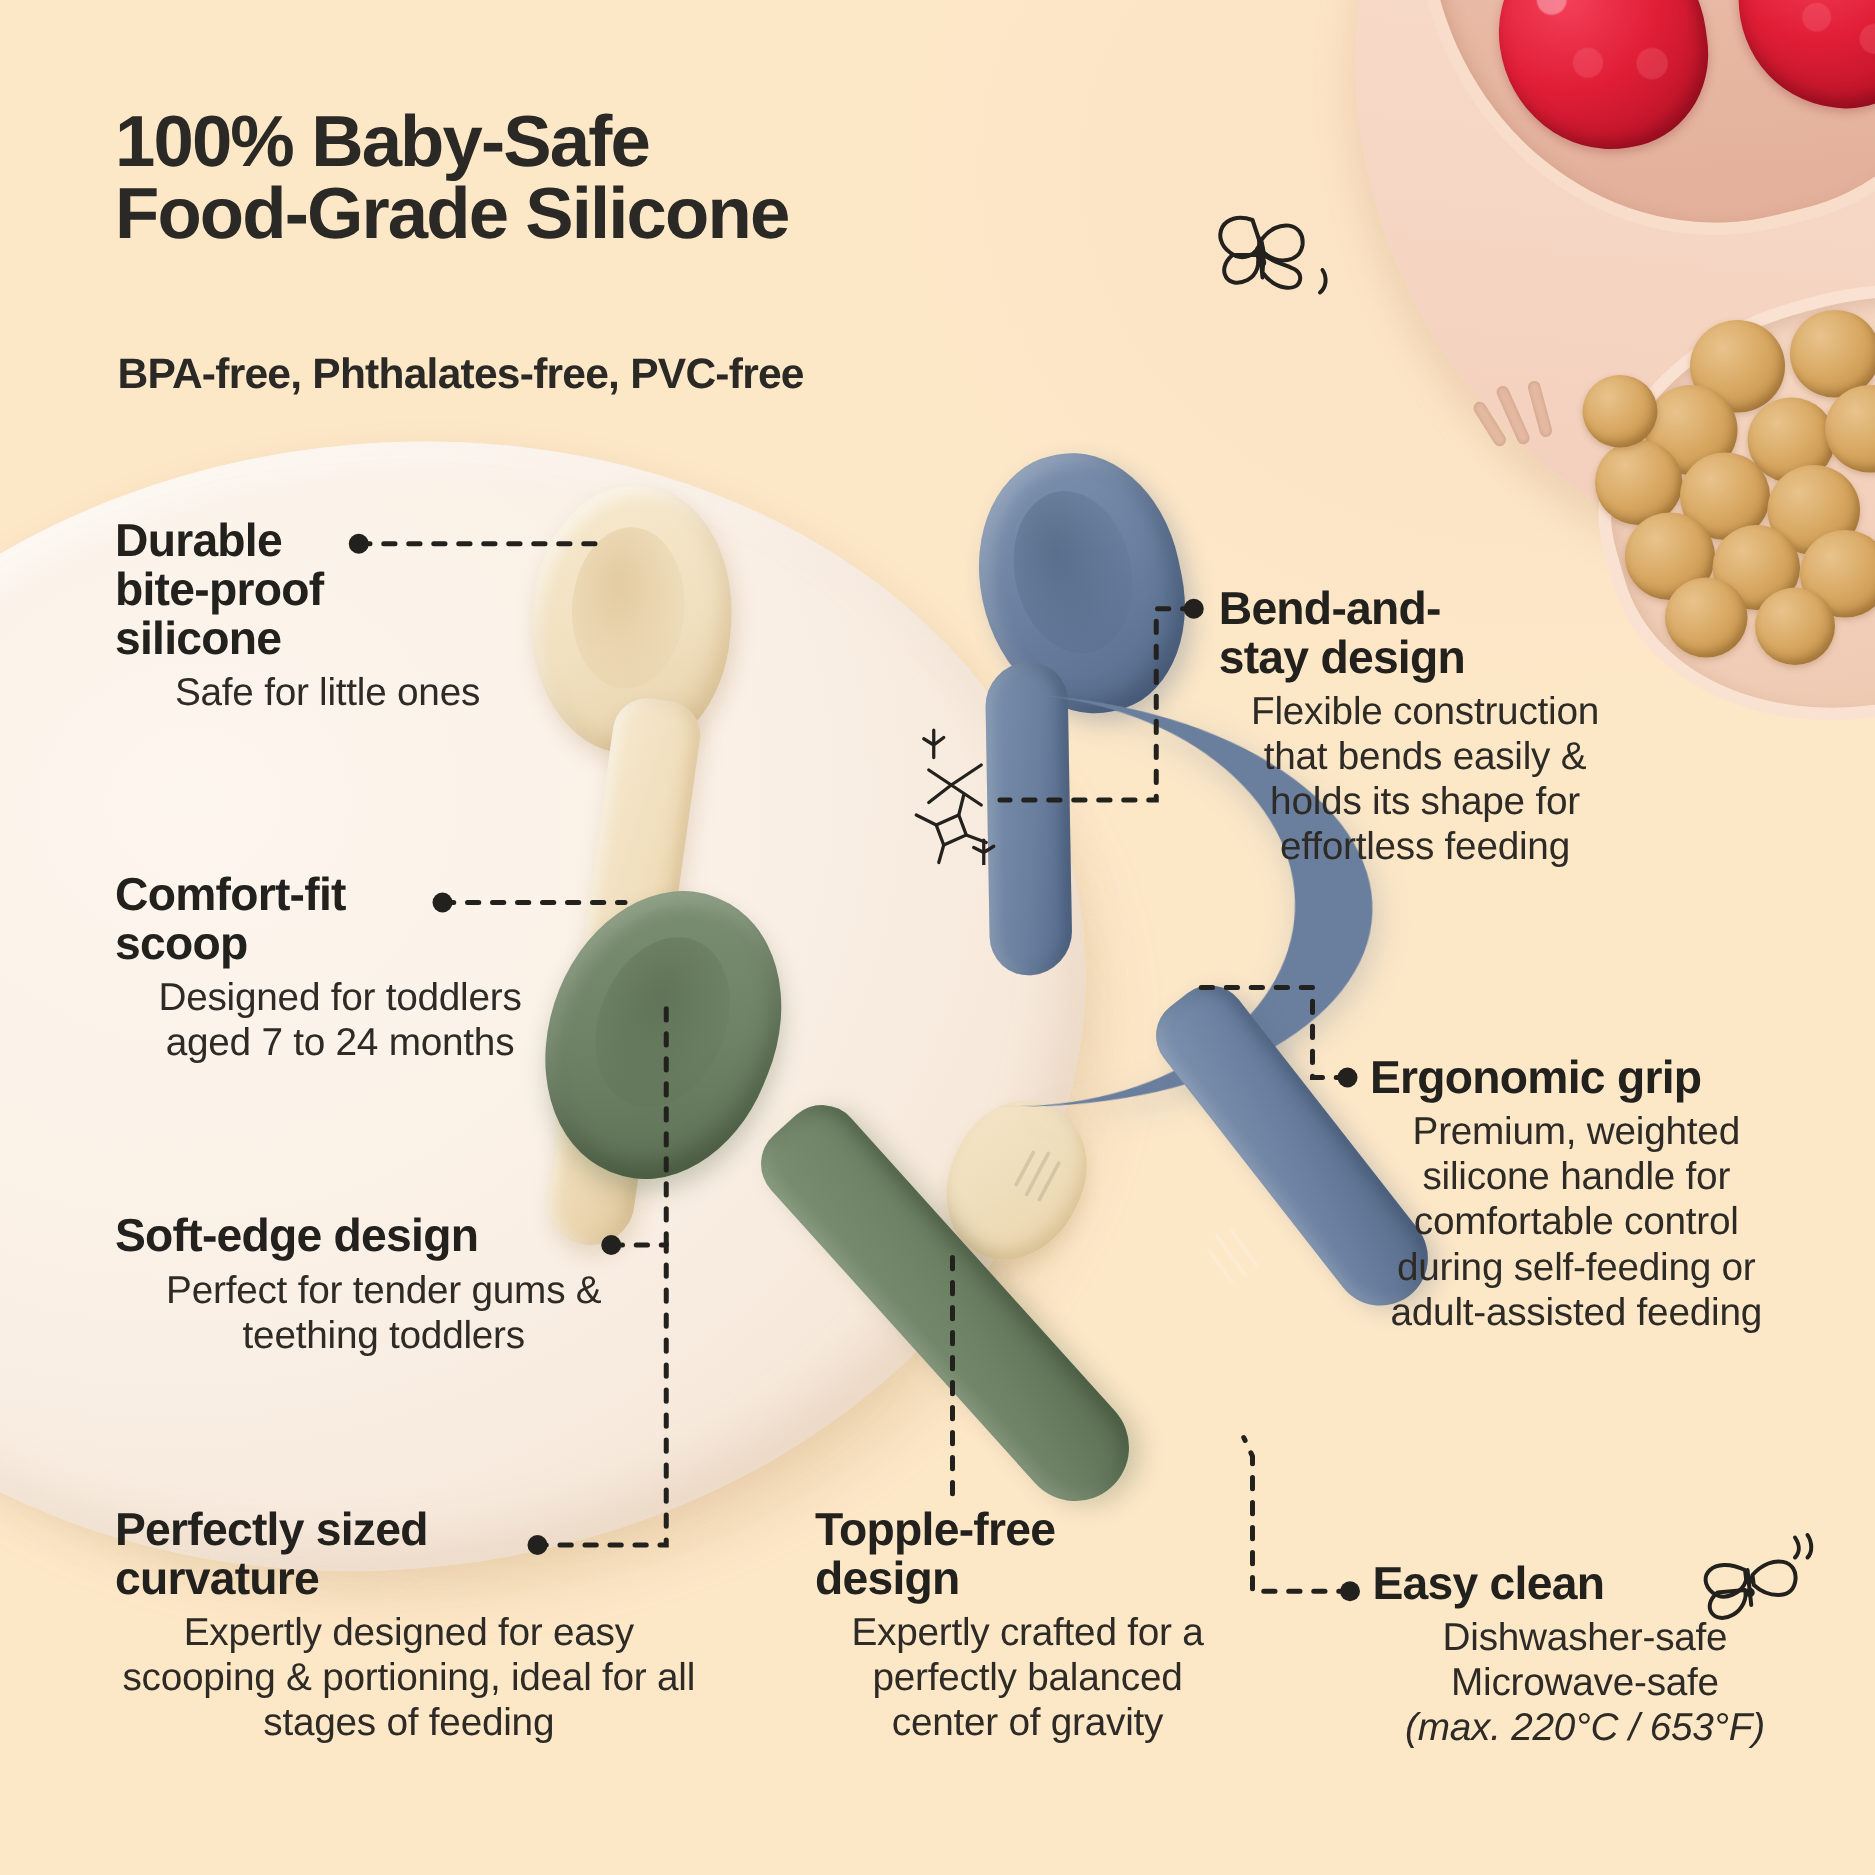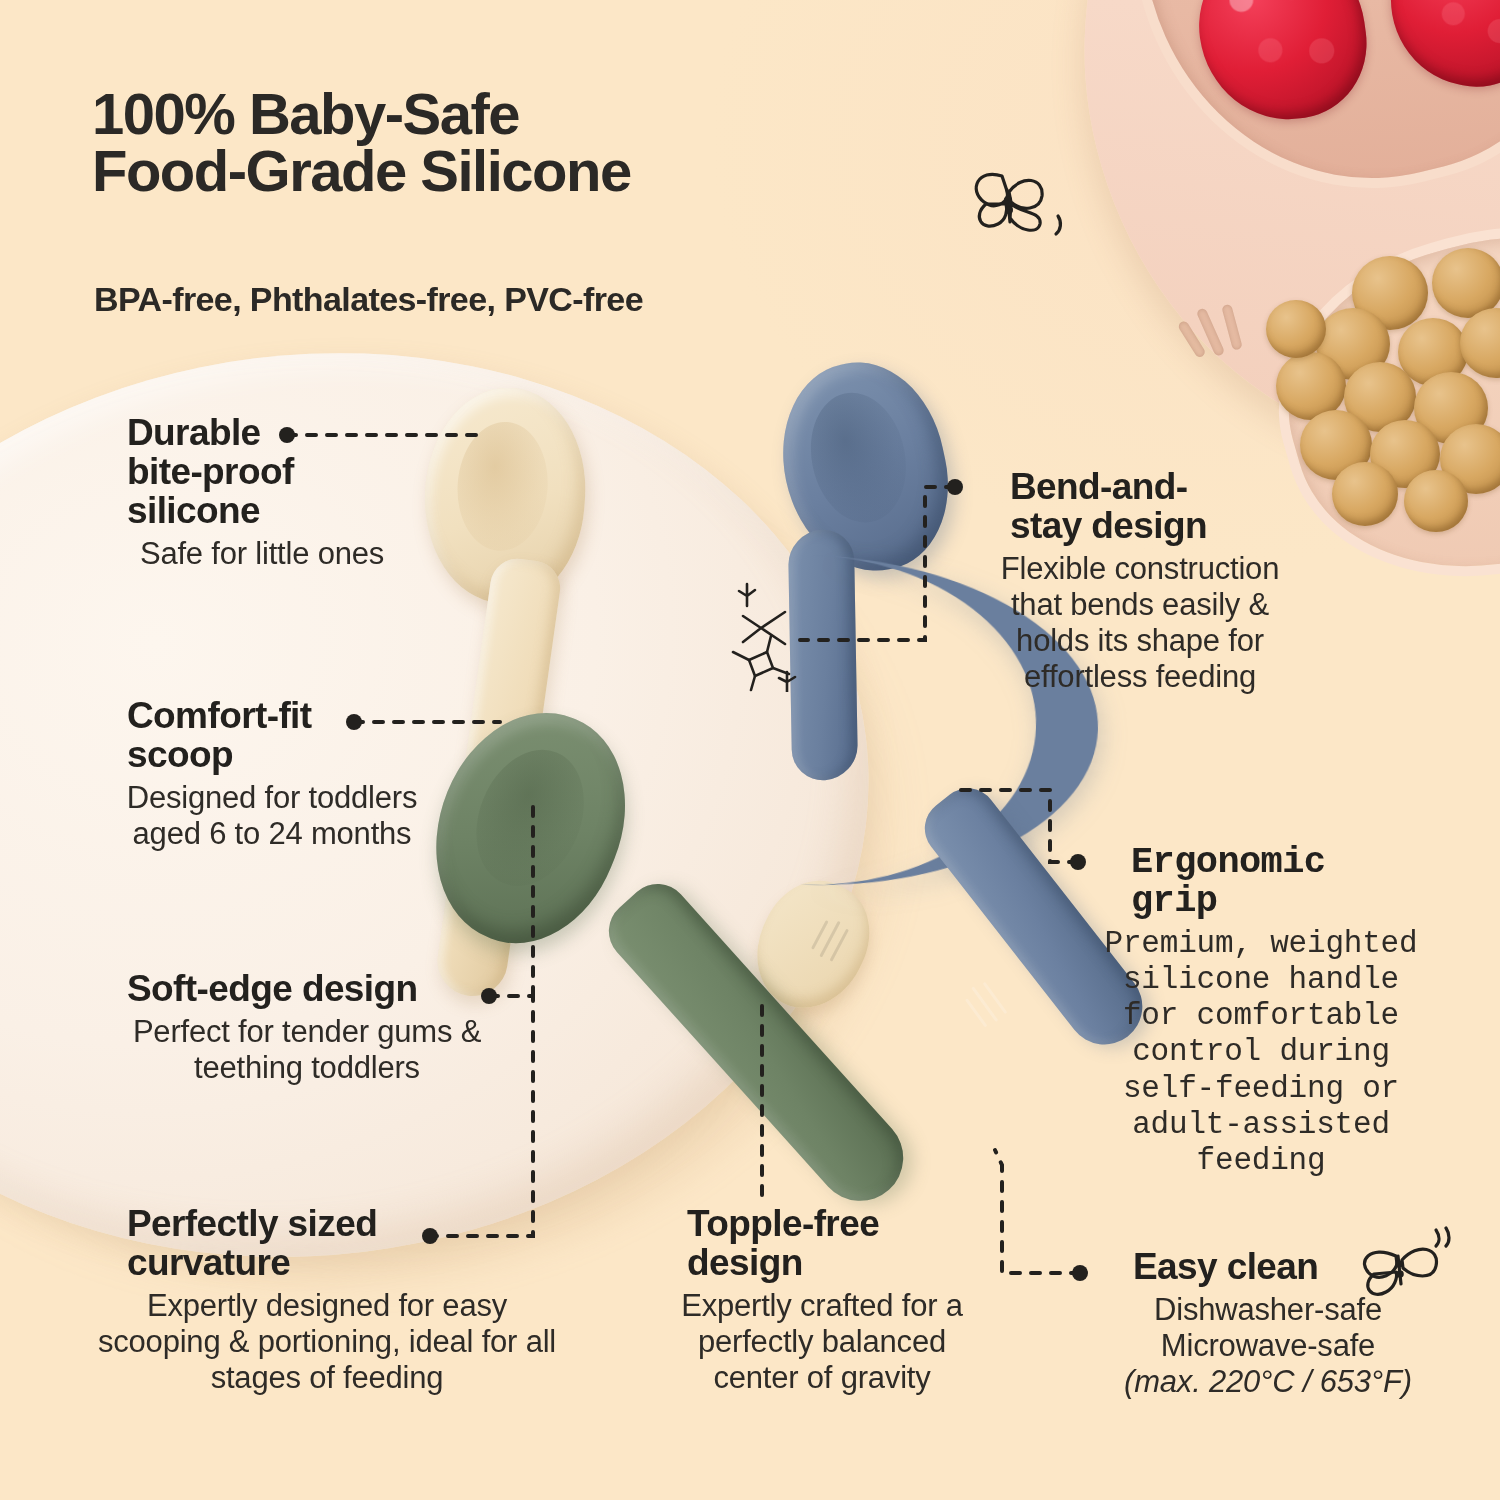--- a/index.html
+++ b/index.html
@@ -217,34 +217,34 @@
     color:#2b2926;
   }
   .headline .l2{display:block;}
   .subhead{
     position:absolute;left:94px;top:280px;width:1000px;
     font-size:34px;font-weight:bold;letter-spacing:-.6px;color:#2b2926;
   }
 
   .feat{position:absolute;}
   .feat .title{
-    font-size:37px;font-weight:bold;line-height:1.05;letter-spacing:-.6px;color:#23211e;margin-left:35px;
+    font-size:37px;font-weight:bold;line-height:1.05;letter-spacing:-.6px;color:#23211e;
   }
   .feat .desc{
     font-size:31px;line-height:1.17;color:#2e2b27;margin-top:5px;letter-spacing:-.2px;text-align:center;
   }
   .feat .desc .ital{font-style:italic;}
 
   .f-durable{left:92px;top:414px;width:340px;}
   .f-comfort{left:92px;top:697px;width:360px;}
   .f-soft{left:92px;top:970px;width:430px;}
   .f-curv{left:92px;top:1205px;width:470px;}
   .f-topple{left:652px;top:1205px;width:340px;}
   .f-bend{left:975px;top:468px;width:330px;}
-  .f-ergo{left:1096px;top:843px;width:330px;font-family:Liberation Mono, monospace;}
+  .f-ergo{left:1096px;top:843px;width:330px;}
   .f-easy{left:1098px;top:1248px;width:340px;}
 </style>
 </head>
 <body>
 
 <div id="stage">
 
   <div class="bg-base"></div>
 
   <div class="plate-shadow"></div>
@@ -378,21 +378,21 @@
       <div>silicone</div>
     </div>
     <div class="desc">Safe for little ones</div>
   </div>
 
   <div class="feat f-comfort">
     <div class="title">
       <div>Comfort-fit</div>
       <div>scoop</div>
     </div>
-    <div class="desc">Designed for toddlers aged 6 to 24 months</div>
+    <div class="desc">Designed for toddlers aged 7 to 24 months</div>
   </div>
 
   <div class="feat f-soft">
     <div class="title">
       <div>Soft-edge design</div>
     </div>
     <div class="desc">Perfect for tender gums &amp; teething toddlers</div>
   </div>
 
   <div class="feat f-curv">

